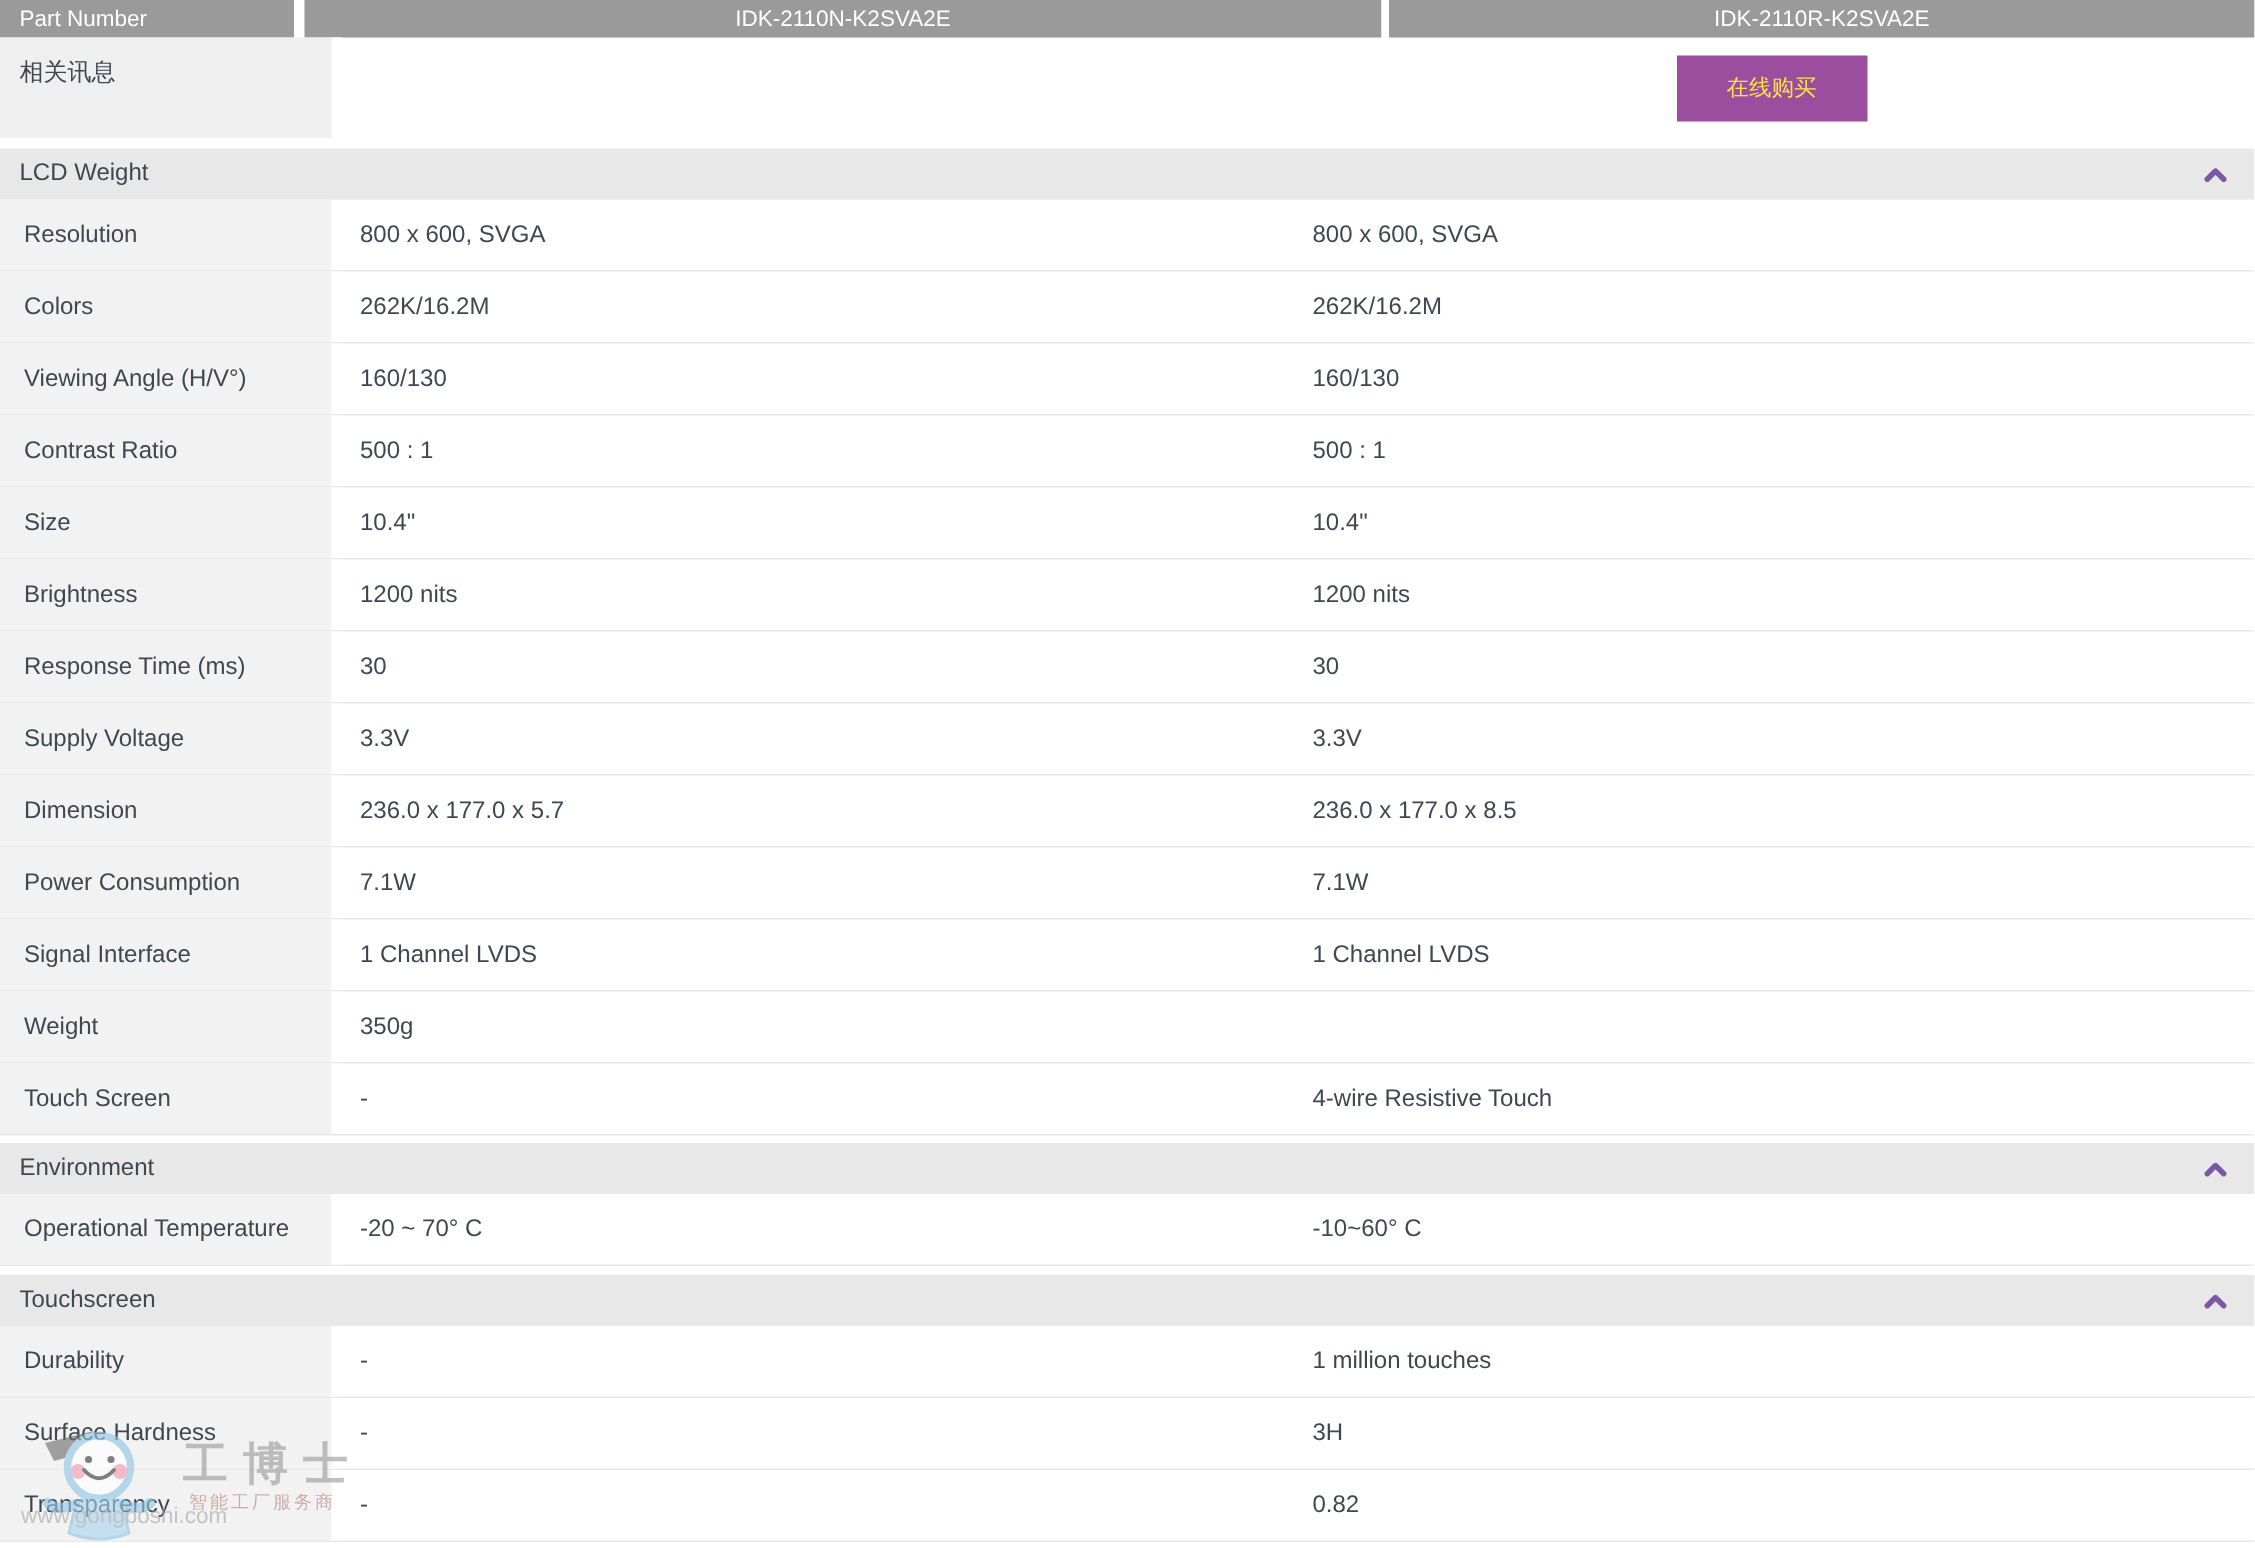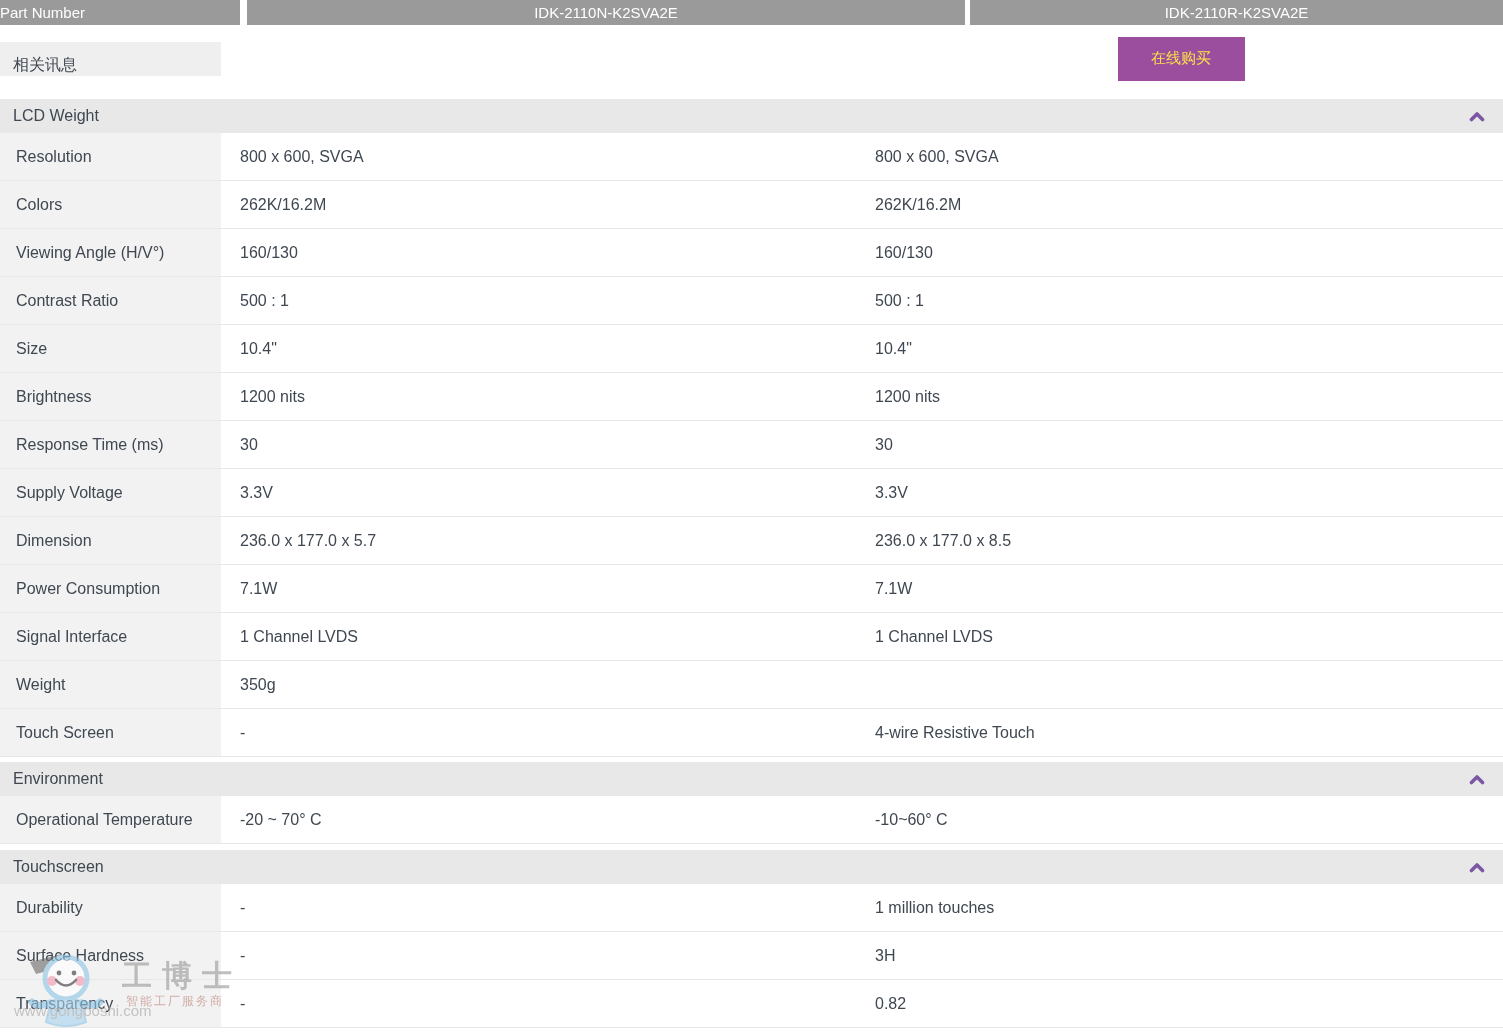--- a/index.html
+++ b/index.html
@@ -7,27 +7,27 @@
   body {
     width: 1503px; height: 1032px;
     font-family: "Liberation Sans", sans-serif;
     color: #3F4751;
     position: relative;
     overflow: hidden;
   }
   
   .hdr { display: flex; height: 25px; }
   .hdr-cell { background: #9A9A9A; color: #fff; font-size: 15px; line-height: 25px; }
-  .hdr-c1 { width: 240px; }
+  .hdr-c1 { width: 196px; padding-left: 13px; }
   .hdr-gap1 { width: 7px; background: #fff; }
   .hdr-c2 { width: 718px; text-align: center; }
   .hdr-gap2 { width: 5px; background: #fff; }
   .hdr-c3 { flex: 1; text-align: center; }
   
-  .related { display: flex; height: 67px; align-items: center; }
+  .related { display: flex; height: 67px; }
   .related-lbl {
     width: 228px; background: #EFEFEF; border-right: 7px solid #fff;
     font-size: 16px; padding: 13px 0 0 13px;
   }
   .related-c2 { width: 626px; }
   .related-gap { width: 5px; }
   .related-c3 { flex: 1; display: flex; align-items: center; justify-content: center; }
   .buy-btn {
     width: 127px; height: 44px; background: #9C4E9E; border: none;
     color: #fde047; font-size: 15px; font-family: "Liberation Sans", sans-serif;

